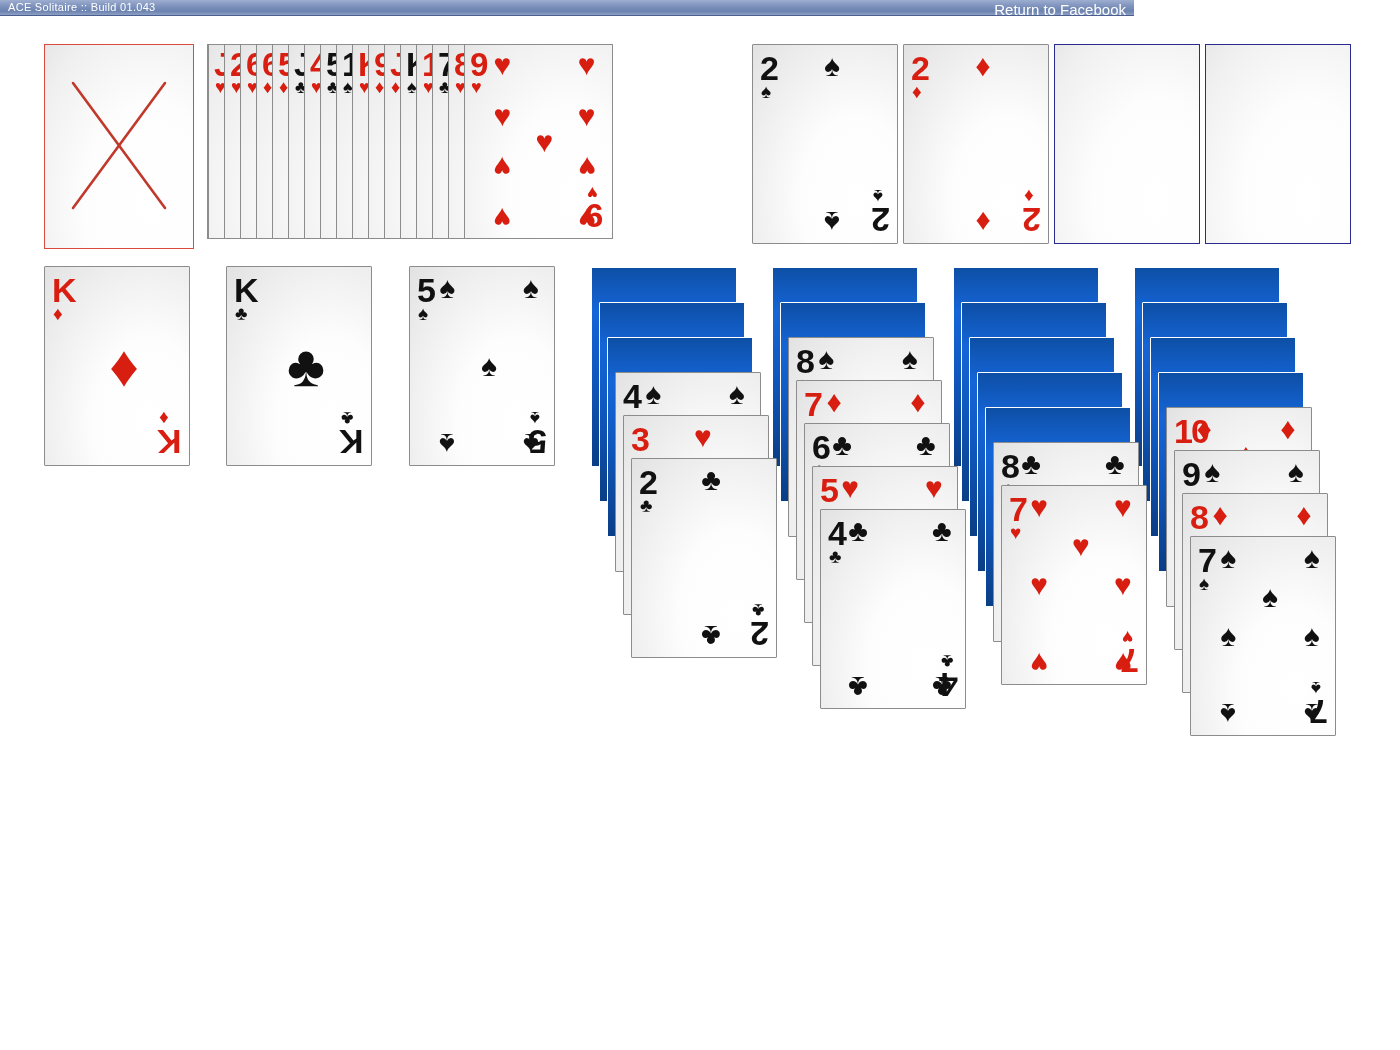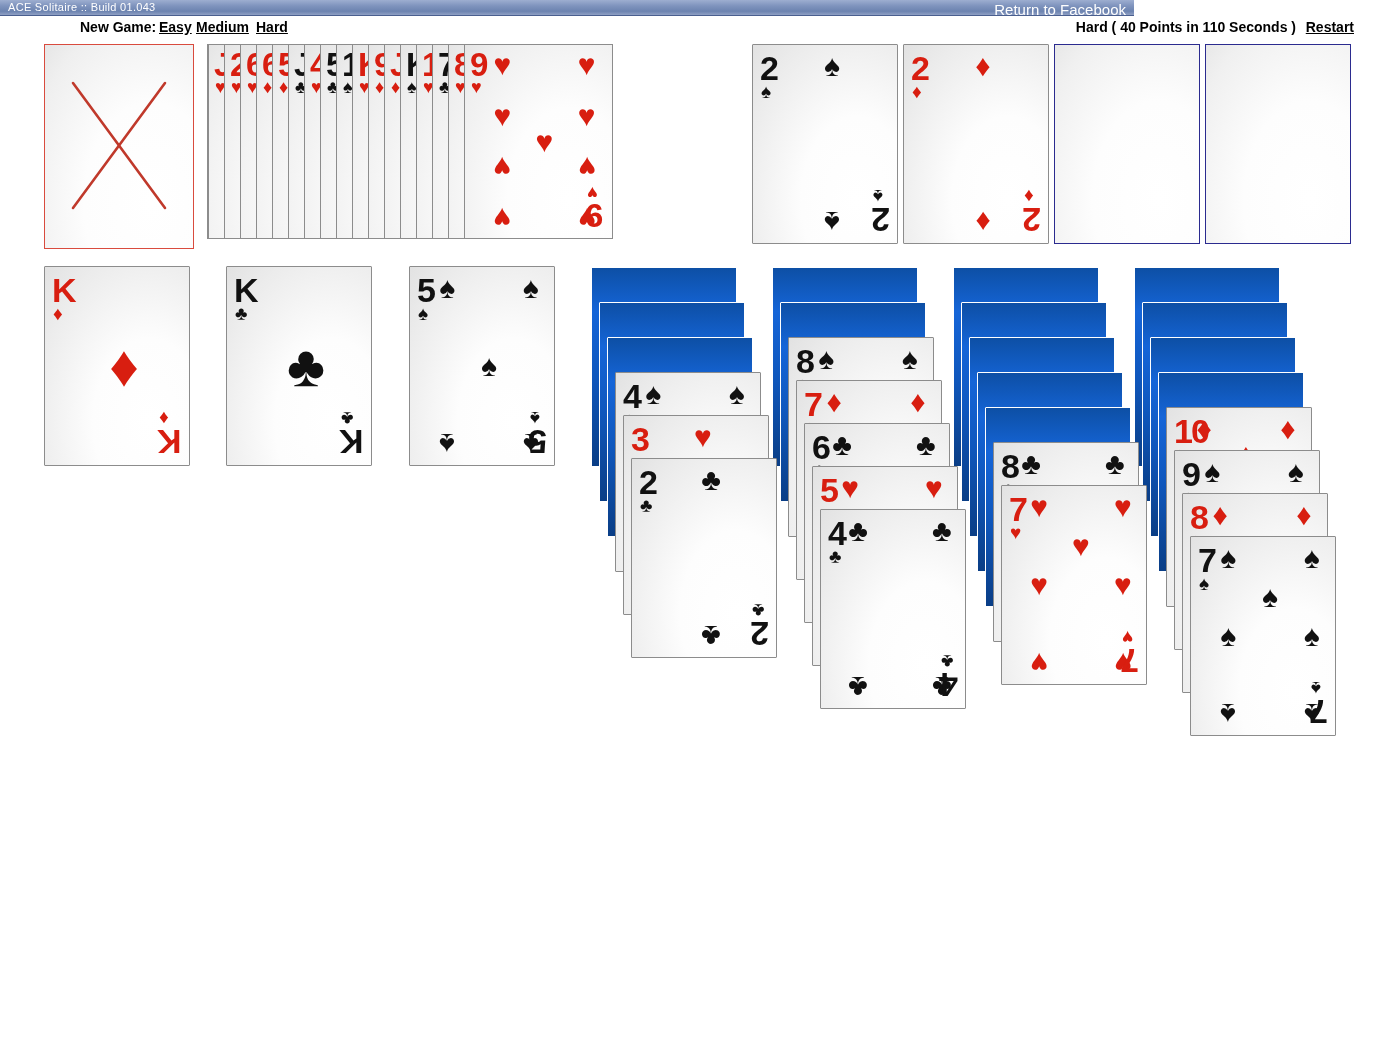--- a/index.html
+++ b/index.html
@@ -156,28 +156,20 @@
 </head>
 <body>
 
 <div class="board">
 
   <div class="titlebar">
     <span class="titlebar-text">ACE Solitaire :: Build 01.043</span>
     <span class="titlebar-link">Return to Facebook</span>
   </div>
 
-  <div class="toolbar">
-    <span class="newgame-label">New Game:</span>
-    <span class="diff diff-easy">Easy</span>
-    <span class="diff diff-medium">Medium</span>
-    <span class="diff diff-hard">Hard</span>
-    <span class="status">Hard ( 40 Points in 110 Seconds )</span>
-    <span class="restart">Restart</span>
-  </div>
 
   <div class="stock-x" style="left:44px;top:44px;">
     <svg width="148" height="203" viewBox="0 0 148 203">
       <line x1="28" y1="38" x2="120" y2="163" stroke="#c0392b" stroke-width="2.6" stroke-linecap="round"></line>
       <line x1="120" y1="38" x2="28" y2="163" stroke="#c0392b" stroke-width="2.6" stroke-linecap="round"></line>
     </svg>
   </div>
 
   <div class="waste-frame" id="waste-frame">
       <div class="waste-card" style="left: 0px; z-index: 1;">

